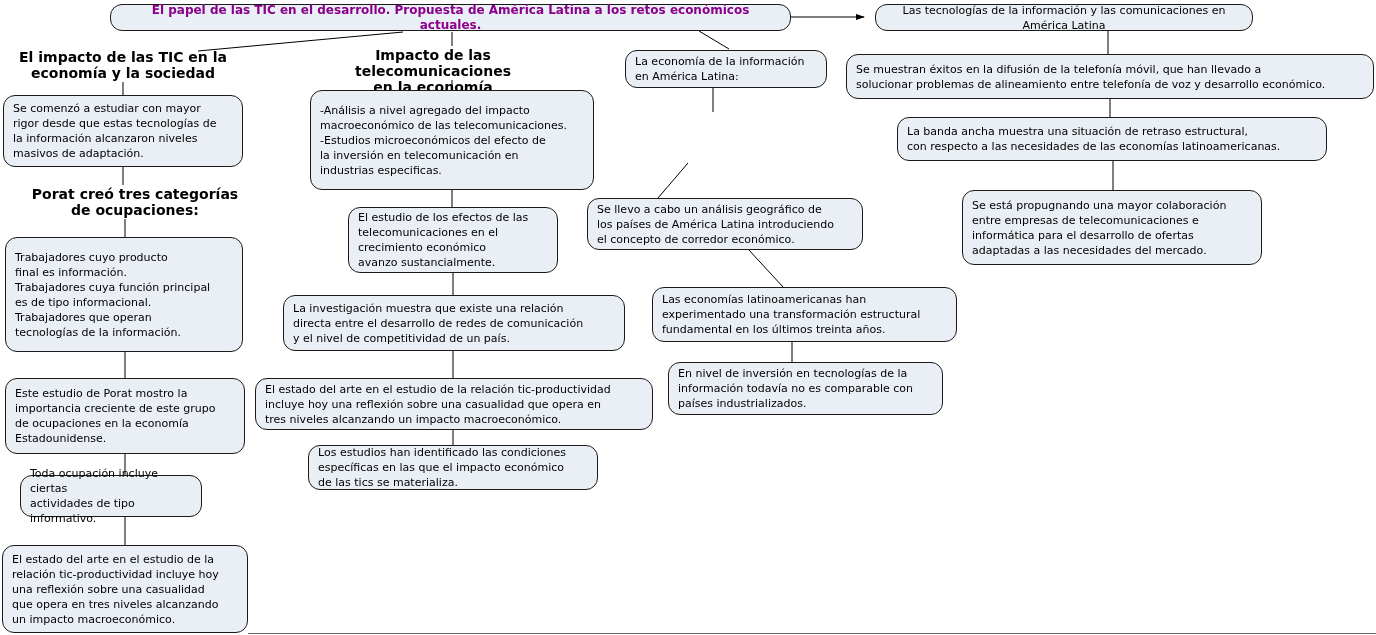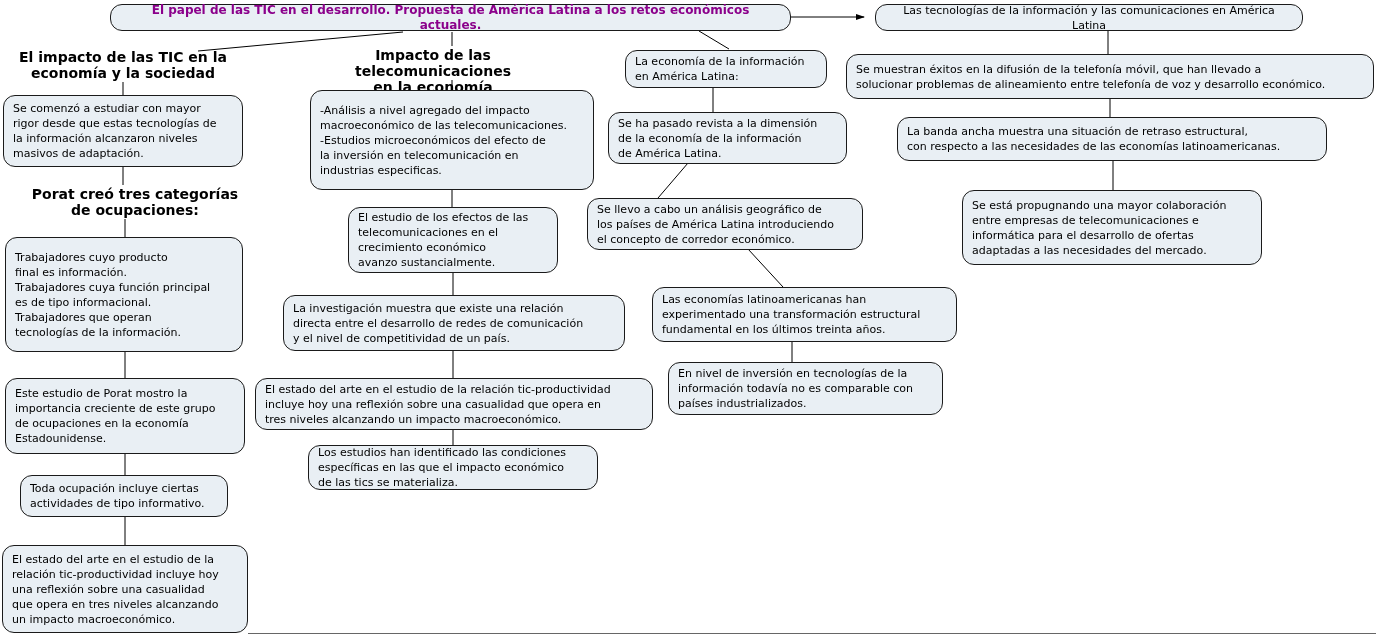--- a/index.html
+++ b/index.html
@@ -54,41 +54,41 @@
       <line x1="688" y1="163" x2="658" y2="198"></line>
       <line x1="748" y1="249" x2="783" y2="287"></line>
       <line x1="792" y1="341" x2="792" y2="362"></line>
       <line x1="1108" y1="31" x2="1108" y2="54"></line>
       <line x1="1110" y1="98" x2="1110" y2="117"></line>
       <line x1="1113" y1="160" x2="1113" y2="190"></line>
     </g>
   </svg>
 
   <div class="node center title-node" style="left:110px;top:4px;width:681px;height:27px">El papel de las TIC en el desarrollo. Propuesta de América Latina a los retos económicos actuales.</div>
-  <div class="node center" style="left:875px;top:4px;width:428px;height:27px">Las tecnologías de la información y las comunicaciones en América Latina</div>
+  <div class="node center" style="left:875px;top:4px;width:378px;height:27px">Las tecnologías de la información y las comunicaciones en América Latina</div>
 
   <div class="heading" style="left:8px;top:49px;width:230px">El impacto de las TIC en la
 economía y la sociedad</div>
   <div class="node" style="left:3px;top:95px;width:240px;height:72px">Se comenzó a estudiar con mayor
 rigor desde que estas tecnologías de
 la información alcanzaron niveles
 masivos de adaptación.</div>
   <div class="heading" style="left:20px;top:186px;width:230px">Porat creó tres categorías
 de ocupaciones:</div>
   <div class="node" style="left:5px;top:237px;width:238px;height:115px">Trabajadores cuyo producto
 final es información.
 Trabajadores cuya función principal
 es de tipo informacional.
 Trabajadores que operan
 tecnologías de la información.</div>
   <div class="node" style="left:5px;top:378px;width:240px;height:76px">Este estudio de Porat mostro la
 importancia creciente de este grupo
 de ocupaciones en la economía
 Estadounidense.</div>
-  <div class="node" style="left:20px;top:475px;width:208px;height:42px">Toda ocupación incluye ciertas
+  <div class="node" style="left:20px;top:475px;width:182px;height:42px">Toda ocupación incluye ciertas
 actividades de tipo informativo.</div>
   <div class="node" style="left:2px;top:545px;width:246px;height:88px">El estado del arte en el estudio de la
 relación tic-productividad incluye hoy
 una reflexión sobre una casualidad
 que opera en tres niveles alcanzando
 un impacto macroeconómico.</div>
 
   <div class="heading" style="left:301px;top:47px;width:264px">Impacto de las telecomunicaciones
 en la economía</div>
   <div class="node" style="left:310px;top:90px;width:284px;height:100px">-Análisis a nivel agregado del impacto
@@ -105,23 +105,20 @@
 y el nivel de competitividad de un país.</div>
   <div class="node" style="left:255px;top:378px;width:398px;height:52px">El estado del arte en el estudio de la relación tic-productividad
 incluye hoy una reflexión sobre una casualidad que opera en
 tres niveles alcanzando un impacto macroeconómico.</div>
   <div class="node" style="left:308px;top:445px;width:290px;height:45px">Los estudios han identificado las condiciones
 específicas en las que el impacto económico
 de las tics se materializa.</div>
 
   <div class="node" style="left:625px;top:50px;width:202px;height:38px">La economía de la información
 en América Latina:</div>
-  <div class="node" style="left:608px;top:112px;width:239px;height:52px">Se ha pasado revista a la dimensión
-de la economía de la información
-de América Latina.</div>
   <div class="node" style="left:587px;top:198px;width:276px;height:52px">Se llevo a cabo un análisis geográfico de
 los países de América Latina introduciendo
 el concepto de corredor económico.</div>
   <div class="node" style="left:652px;top:287px;width:305px;height:55px">Las economías latinoamericanas han
 experimentado una transformación estructural
 fundamental en los últimos treinta años.</div>
   <div class="node" style="left:668px;top:362px;width:275px;height:53px">En nivel de inversión en tecnologías de la
 información todavía no es comparable con
 países industrializados.</div>
 

